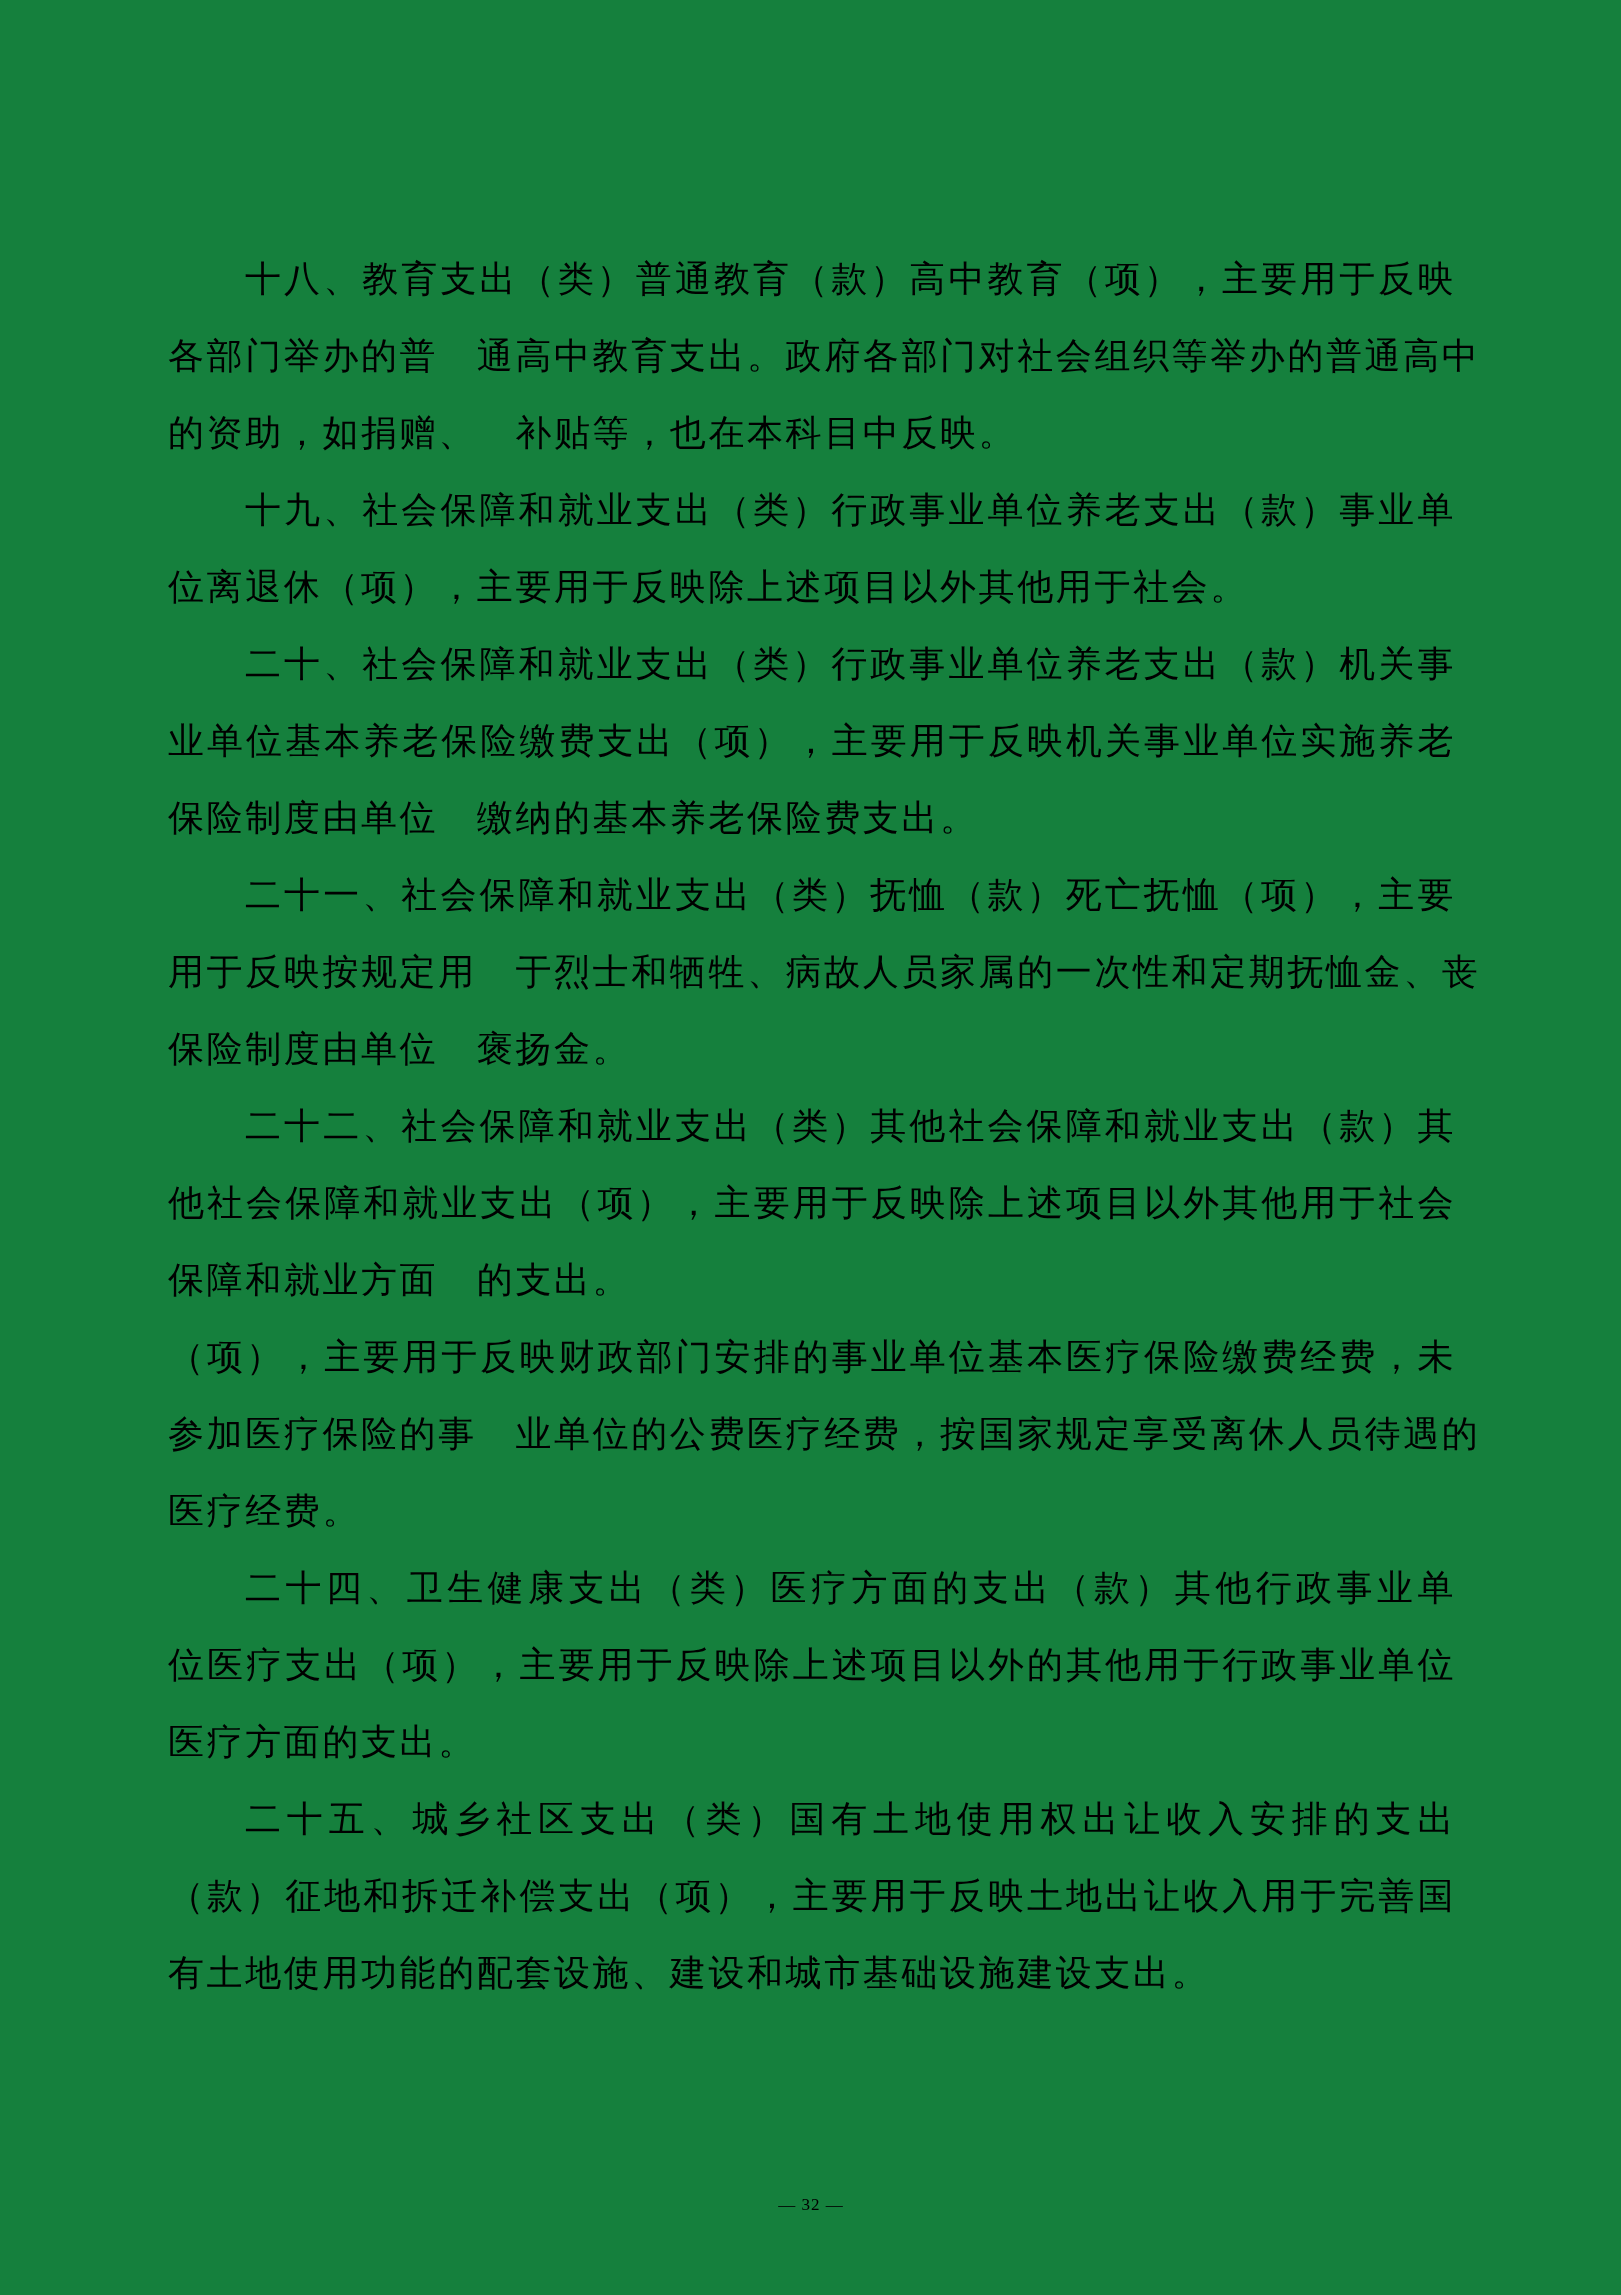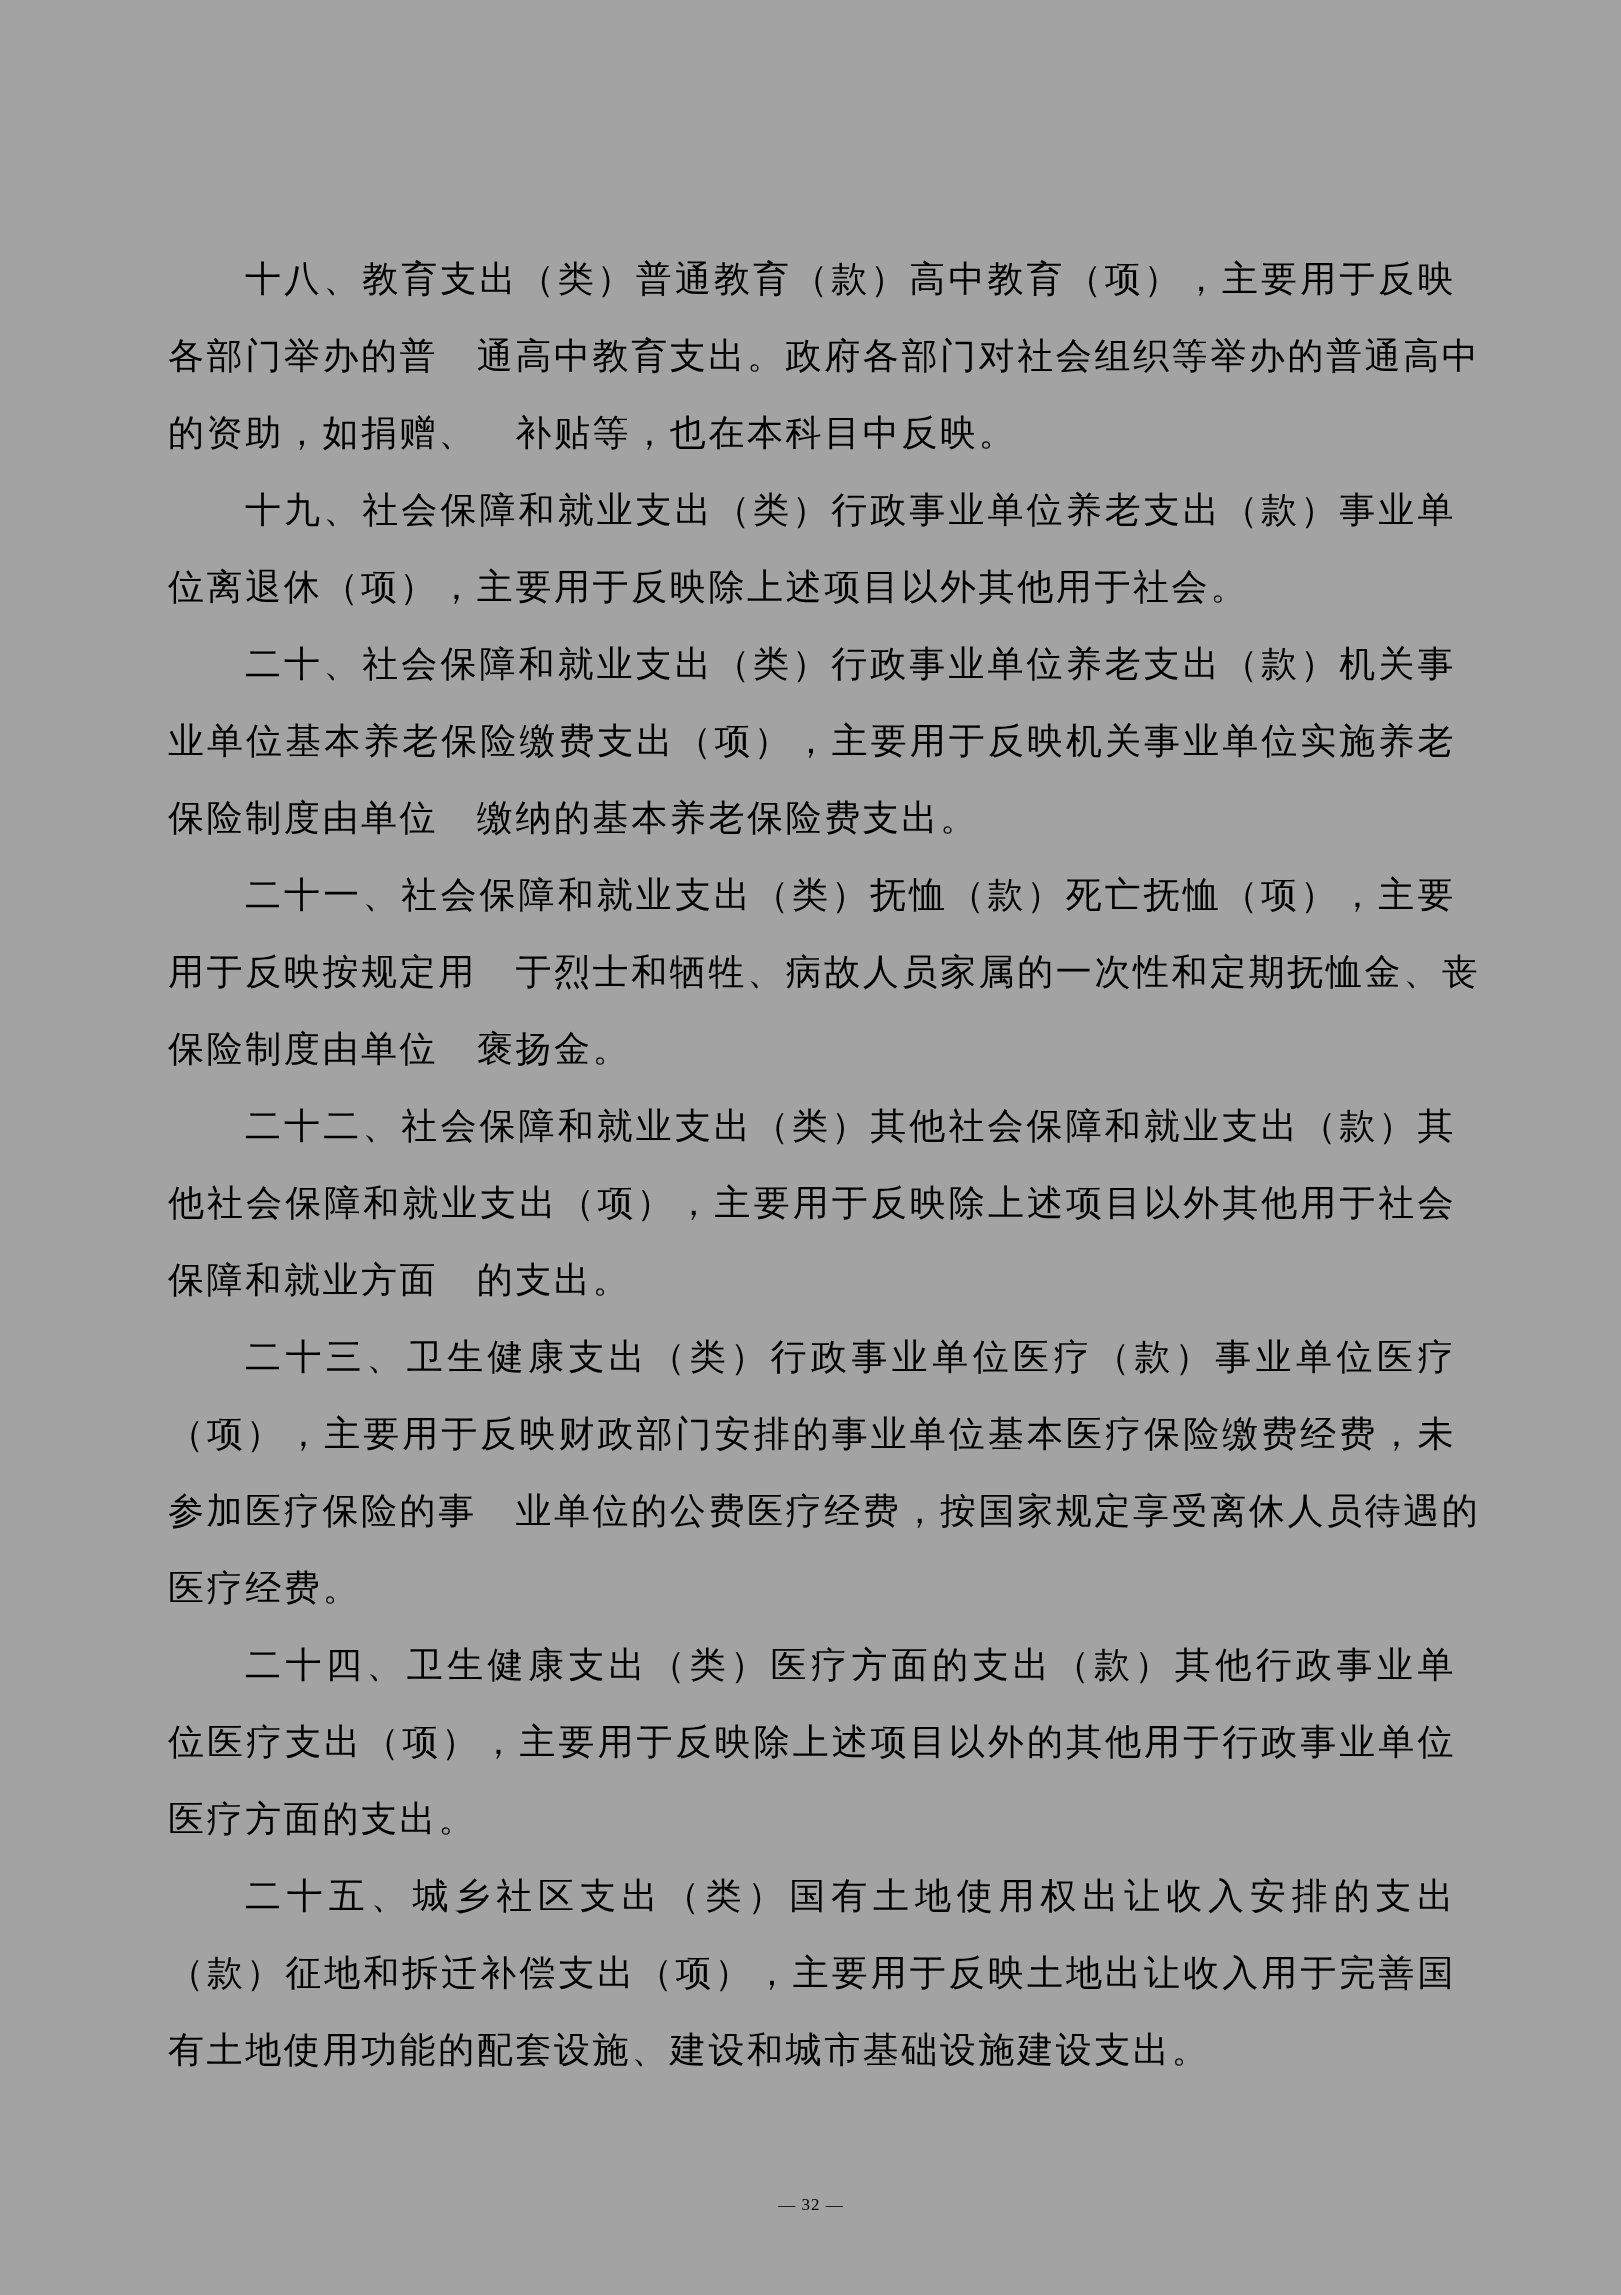--- a/index.html
+++ b/index.html
@@ -4,21 +4,21 @@
 <style>
   html, body {
     margin: 0;
     padding: 0;
     background: #ffffff;
   }
   .page {
     position: relative;
     width: 1622px;
     height: 2295px;
-    background: #a3a3a3;
+    background: #15803d;
     color: #000000;
     font-family: "Liberation Serif", "DejaVu Serif", serif;
     overflow: hidden;
   }
   .textblock {
     position: absolute;
     left: 168px;
     top: 241px;
     width: 1288px;
   }
@@ -78,21 +78,20 @@
         <div class="line first">二十一、社会保障和就业支出（类）抚恤（款）死亡抚恤（项），主要</div>
         <div class="line">用于反映按规定用　于烈士和牺牲、病故人员家属的一次性和定期抚恤金、丧</div>
         <div class="line last">保险制度由单位　褒扬金。</div>
       </div>
       <div class="paragraph">
         <div class="line first">二十二、社会保障和就业支出（类）其他社会保障和就业支出（款）其</div>
         <div class="line">他社会保障和就业支出（项），主要用于反映除上述项目以外其他用于社会</div>
         <div class="line last">保障和就业方面　的支出。</div>
       </div>
       <div class="paragraph">
-        <div class="line first">二十三、卫生健康支出（类）行政事业单位医疗（款）事业单位医疗</div>
         <div class="line">（项），主要用于反映财政部门安排的事业单位基本医疗保险缴费经费，未</div>
         <div class="line">参加医疗保险的事　业单位的公费医疗经费，按国家规定享受离休人员待遇的</div>
         <div class="line last">医疗经费。</div>
       </div>
       <div class="paragraph">
         <div class="line first">二十四、卫生健康支出（类）医疗方面的支出（款）其他行政事业单</div>
         <div class="line">位医疗支出（项），主要用于反映除上述项目以外的其他用于行政事业单位</div>
         <div class="line last">医疗方面的支出。</div>
       </div>
       <div class="paragraph">

